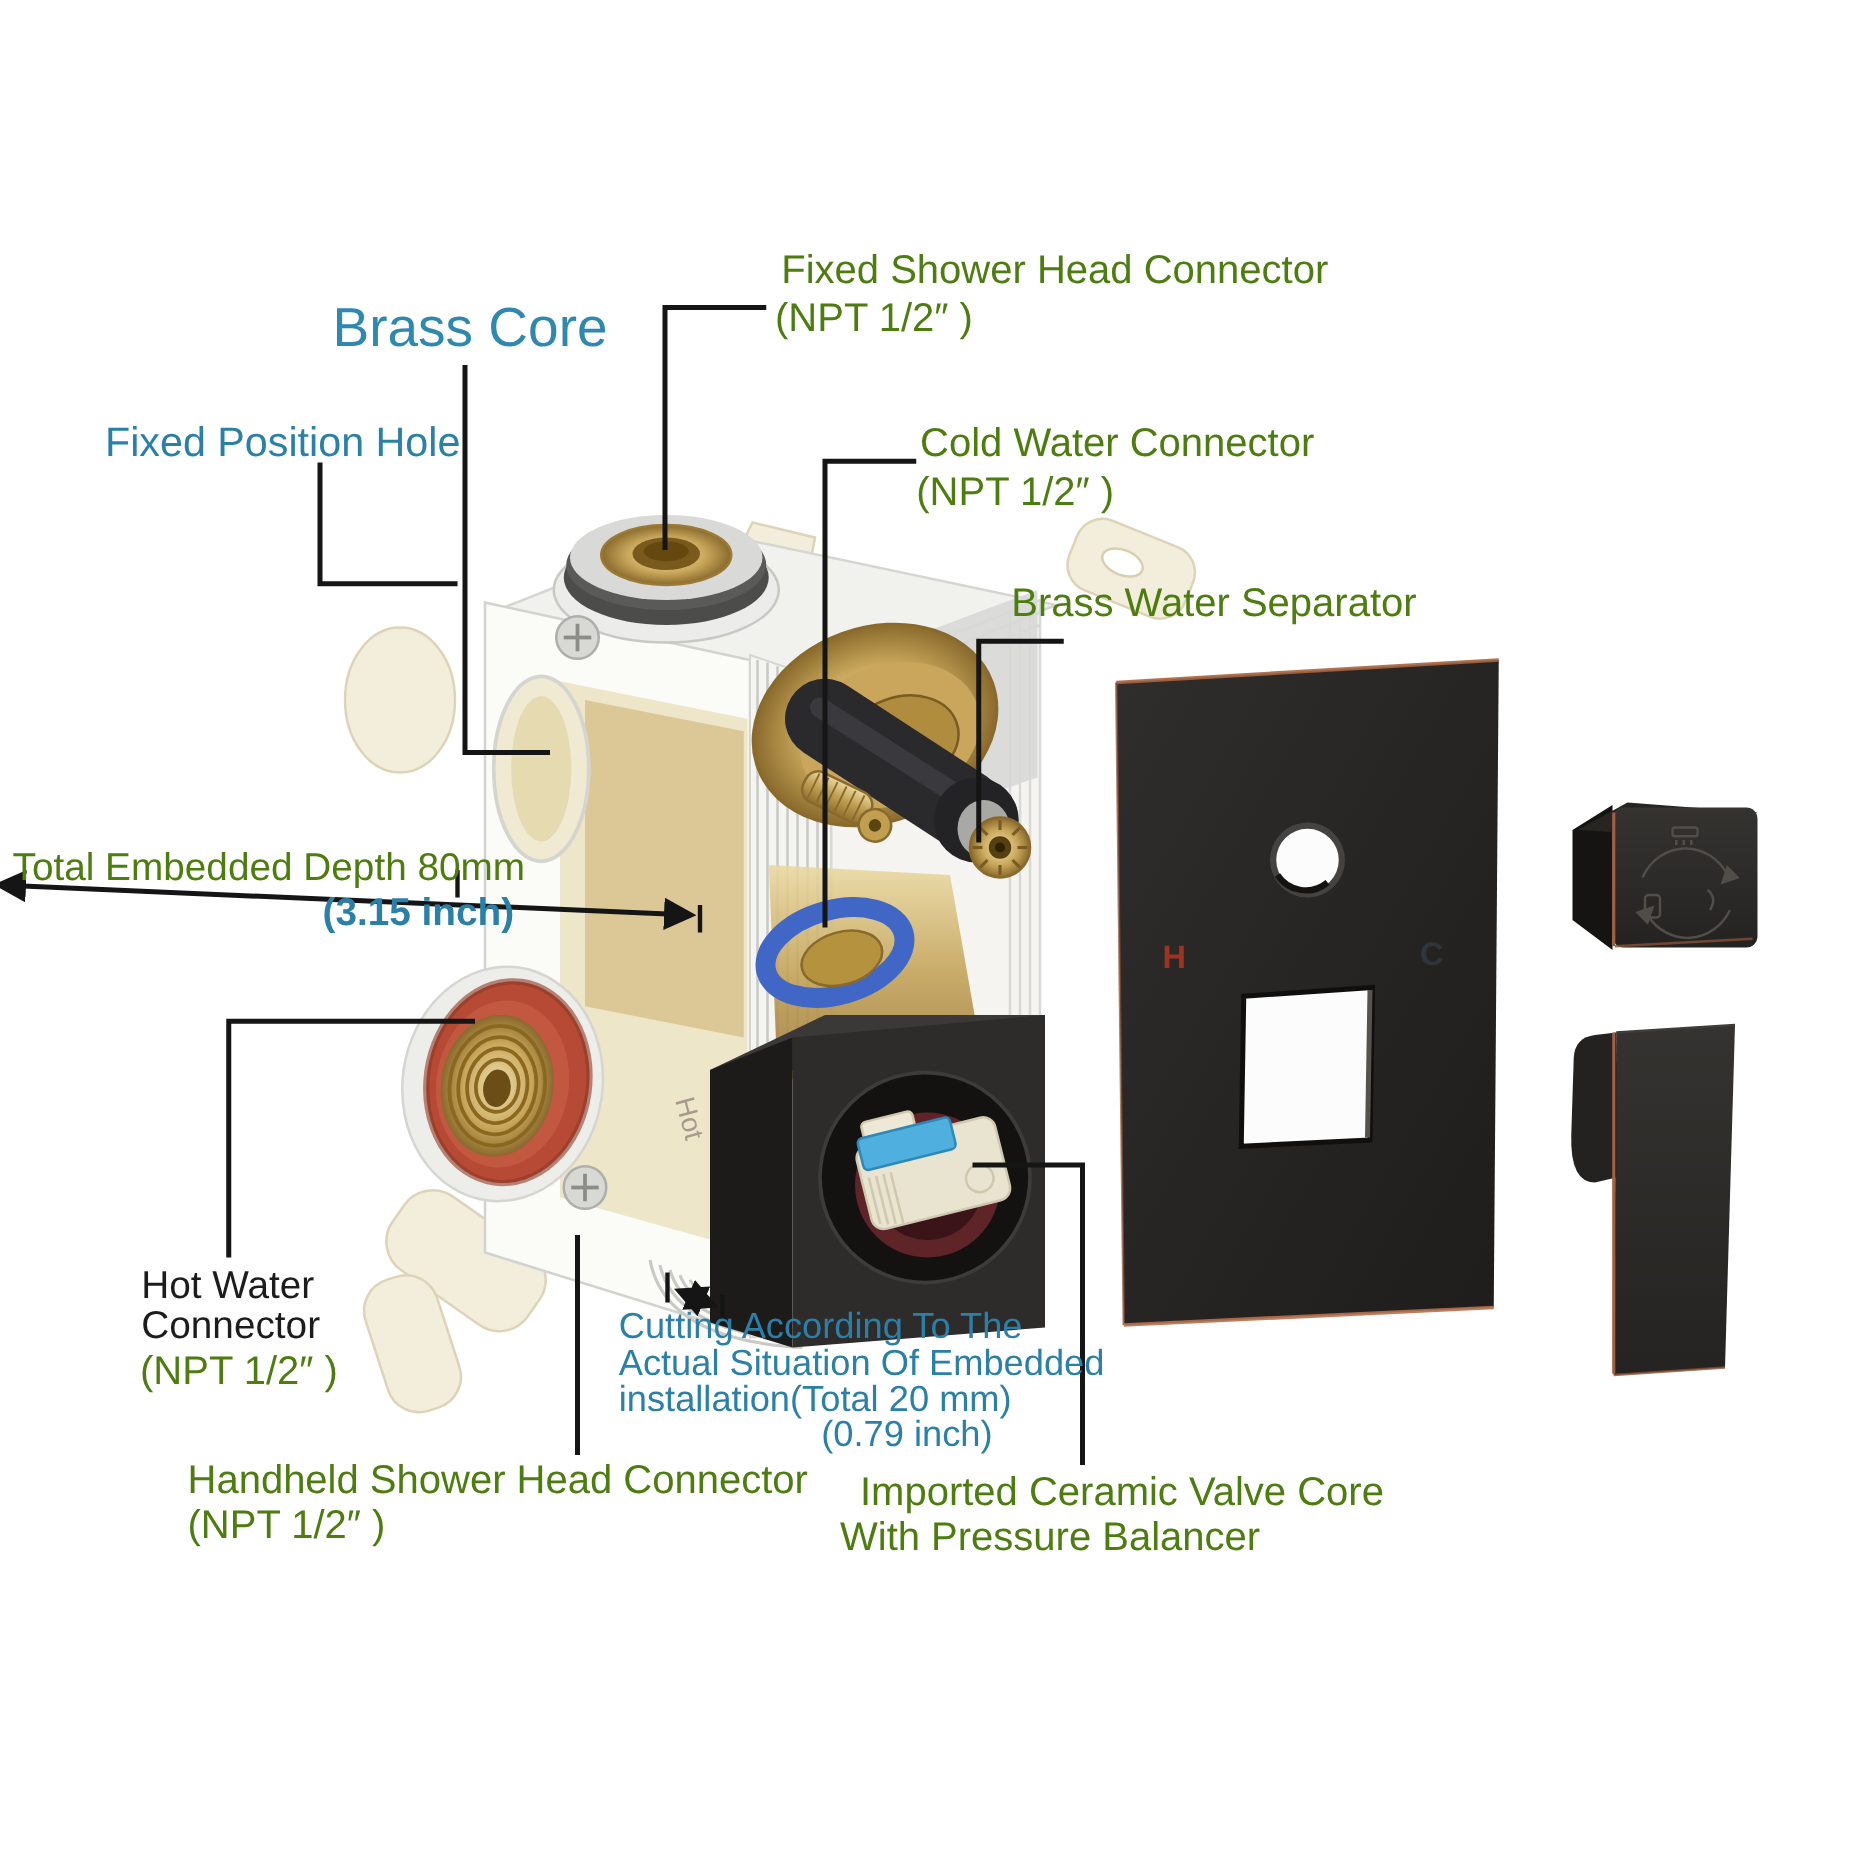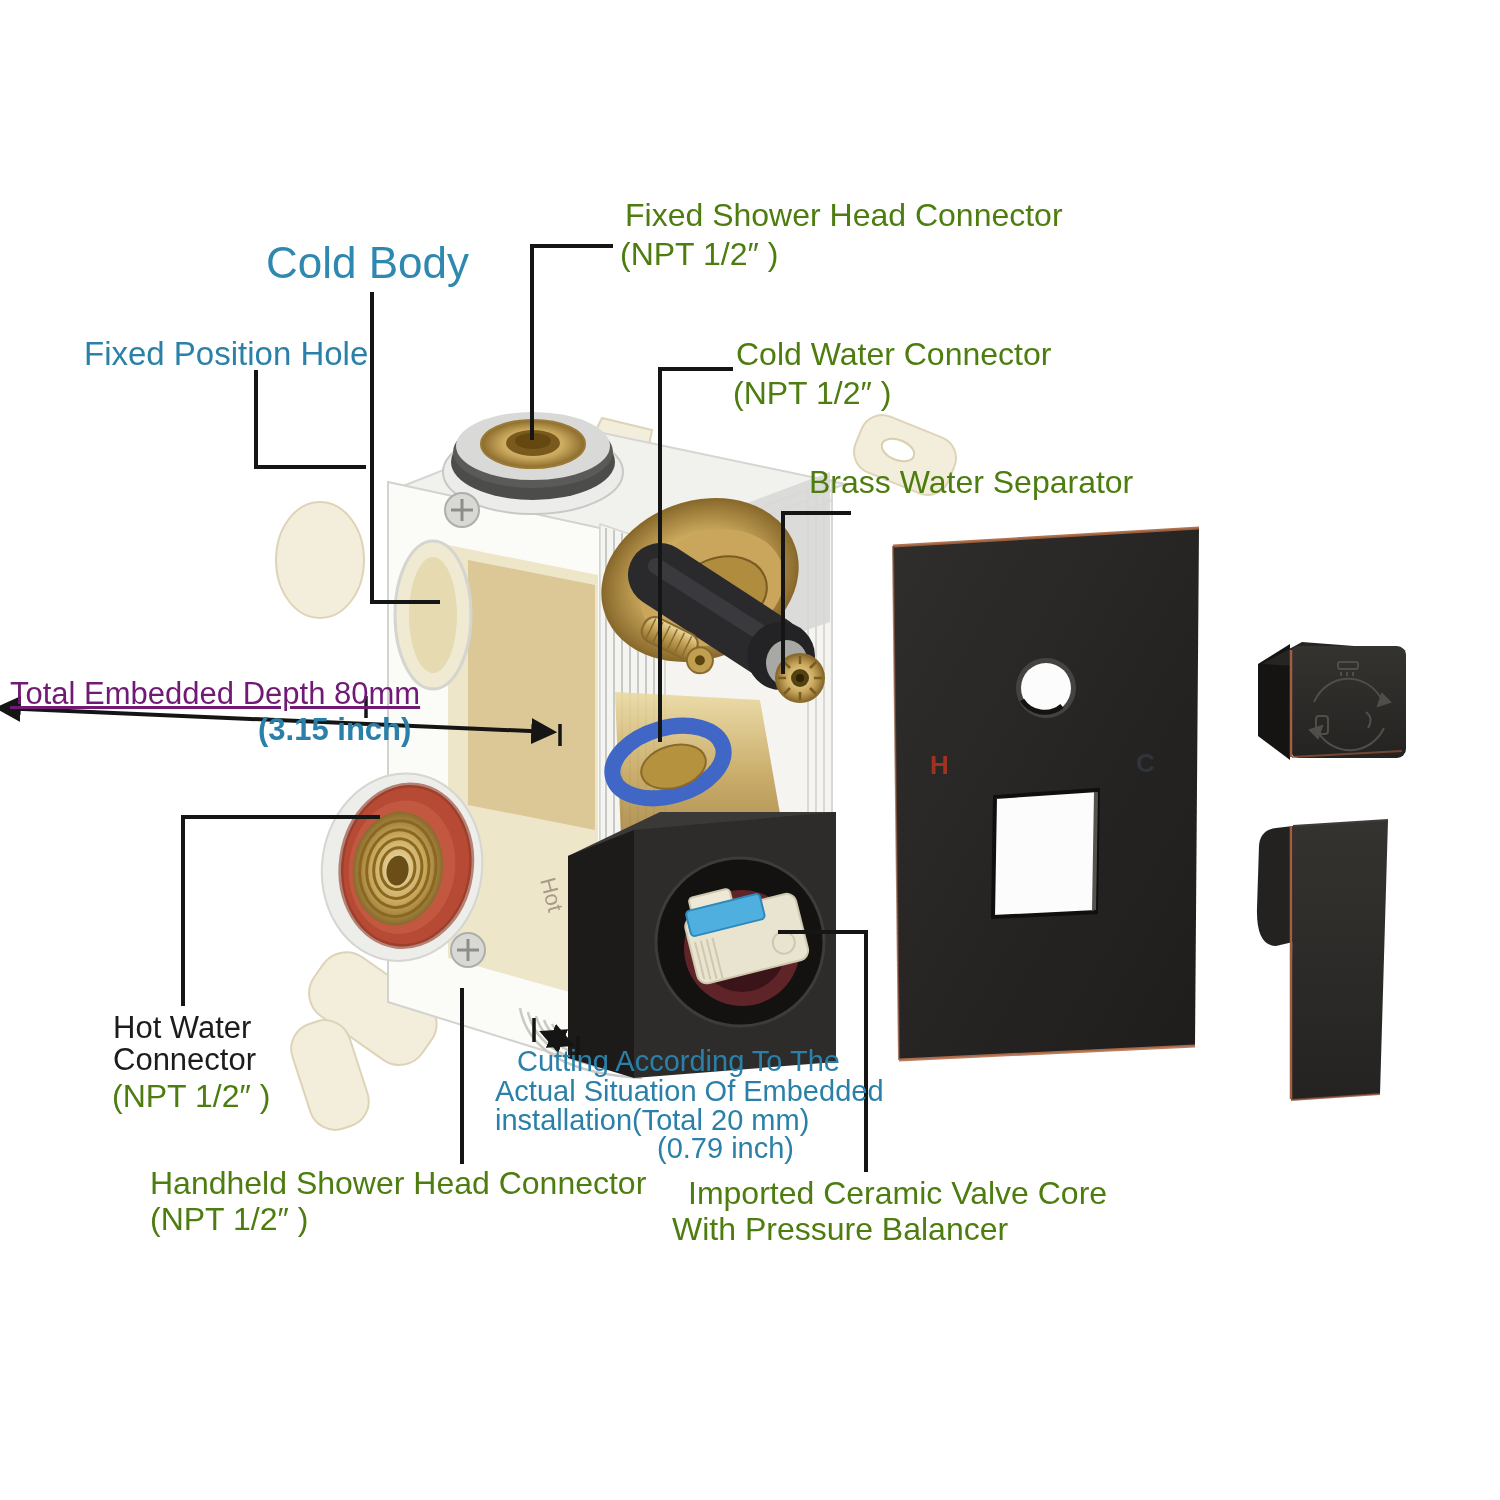--- a/index.html
+++ b/index.html
@@ -4,21 +4,21 @@
 <style>
   html,body{margin:0;padding:0;background:#ffffff;}
   .canvas{position:relative;width:1500px;height:1500px;background:#ffffff;overflow:hidden;
           font-family:"Liberation Sans",sans-serif;}
   .art{position:absolute;left:0;top:0;z-index:1;}
   .lbl{position:absolute;white-space:nowrap;z-index:2;line-height:1.05;}
   .black-lg{font-size:32px;color:#4d7c0f;}
   .black-md{font-size:31px;color:#1c1c1c;}
   .teal-xl{font-size:44px;color:#2f88b0;}
   .teal-lg{font-size:33px;color:#2a80a8;}
-  .teal-md{font-size:31px;color:#701a75;text-decoration:underline;}
+  .teal-md{font-size:31px;color:#4d7c0f;}
   .teal-md-b{font-size:31px;font-weight:bold;color:#2a80a8;}
   .teal-sm{font-size:29px;color:#2a80a8;}
   .npt{font-size:32px;font-weight:normal;color:#4d7c0f;}
   .plate-mark{font-size:26px;font-weight:bold;z-index:3;}
   .mark-h{color:#9e3322;}
   .mark-c{color:#3a4754;opacity:.5;}
 </style>
 </head>
 <body>
 
@@ -271,39 +271,39 @@
   <g>
     <line x1="544" y1="1033" x2="570" y2="1044" stroke="#151515" stroke-width="4" marker-start="url(#arr)" marker-end="url(#arr)"></line>
     <line x1="534" y1="1018" x2="534" y2="1042" stroke="#151515" stroke-width="3.5"></line>
     <line x1="578" y1="1036" x2="578" y2="1060" stroke="#151515" stroke-width="3.5"></line>
   </g>
 </svg>
 
   <div class="lbl black-lg" style="left:625px;top:199px;">Fixed Shower Head Connector</div>
   <div class="lbl npt" style="left:620px;top:238px;">(NPT 1/2″ )</div>
 
-  <div class="lbl teal-xl" style="left:266px;top:240px;">Cold Body</div>
+  <div class="lbl teal-xl" style="left:266px;top:240px;">Brass Core</div>
   <div class="lbl teal-lg" style="left:84px;top:337px;">Fixed Position Hole</div>
 
   <div class="lbl black-lg" style="left:736px;top:338px;">Cold Water Connector</div>
   <div class="lbl npt" style="left:733px;top:377px;">(NPT 1/2″ )</div>
 
   <div class="lbl black-lg" style="left:809px;top:466px;">Brass Water Separator</div>
 
   <div class="lbl teal-md" style="left:10px;top:678px;">Total Embedded Depth 80mm</div>
   <div class="lbl teal-md-b" style="left:258px;top:714px;text-align:center;">(3.15 inch)</div>
 
   <div class="lbl black-md" style="left:113px;top:1012px;">Hot Water</div>
   <div class="lbl black-md" style="left:113px;top:1044px;">Connector</div>
   <div class="lbl npt" style="left:112px;top:1080px;">(NPT 1/2″ )</div>
 
   <div class="lbl black-lg" style="left:150px;top:1167px;">Handheld Shower Head Connector</div>
   <div class="lbl npt" style="left:150px;top:1203px;">(NPT 1/2″ )</div>
 
-  <div class="lbl teal-sm" style="left:517px;top:1046px;">Cutting According To The</div>
+  <div class="lbl teal-sm" style="left:495px;top:1046px;">Cutting According To The</div>
   <div class="lbl teal-sm" style="left:495px;top:1076px;">Actual Situation Of Embedded</div>
   <div class="lbl teal-sm" style="left:495px;top:1105px;">installation(Total 20 mm)</div>
   <div class="lbl teal-sm" style="left:657px;top:1133px;">(0.79 inch)</div>
 
   <div class="lbl black-lg" style="left:672px;top:1177px;margin-left:16px;">Imported Ceramic Valve Core</div>
   <div class="lbl black-lg" style="left:672px;top:1213px;">With Pressure Balancer</div>
 
   <div class="lbl plate-mark mark-h" style="left:930px;top:752px;">H</div>
   <div class="lbl plate-mark mark-c" style="left:1136px;top:750px;">C</div>
 

